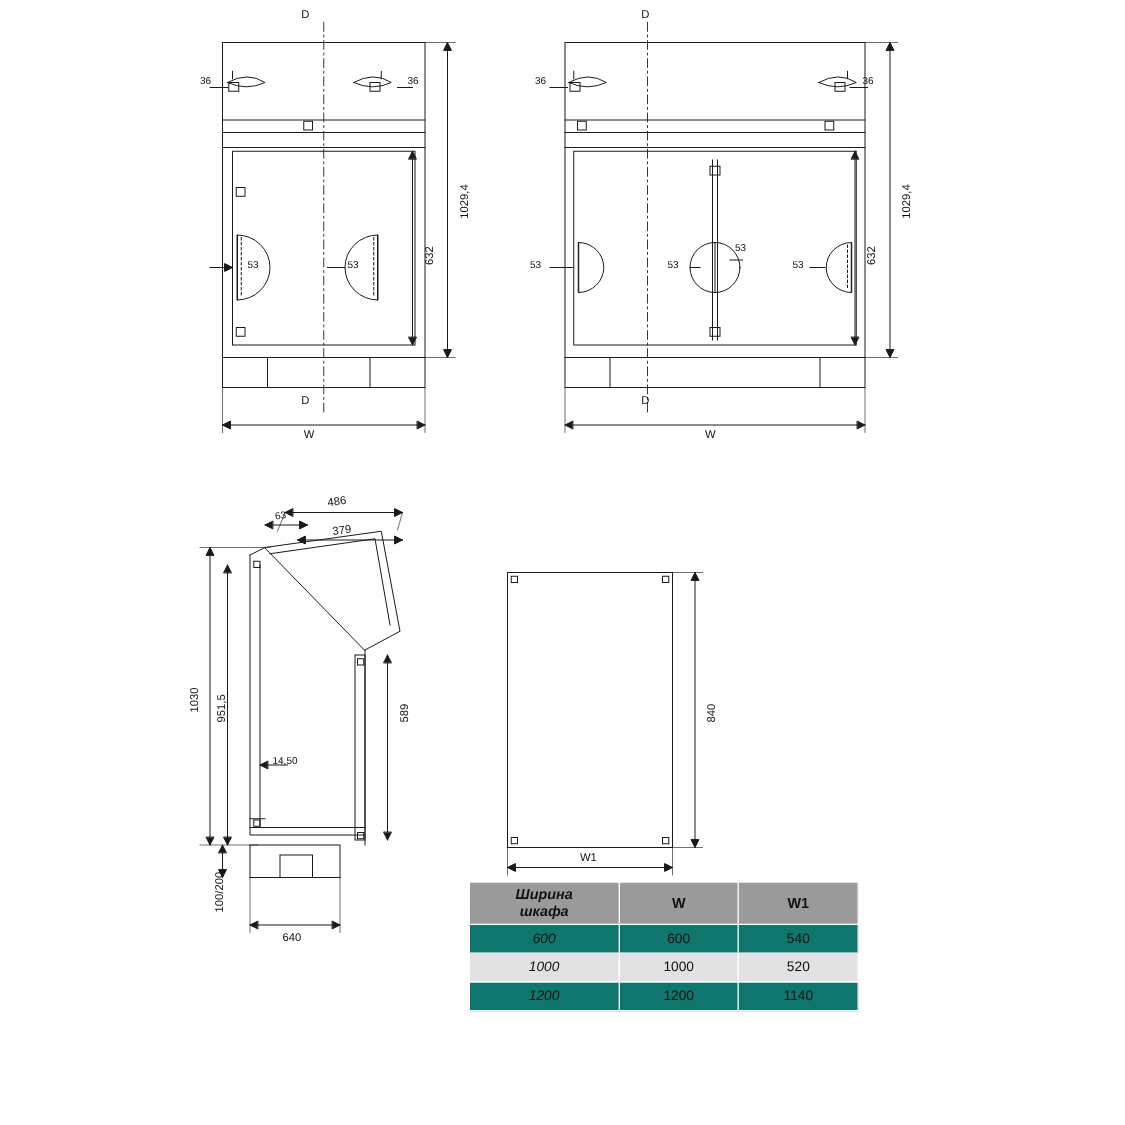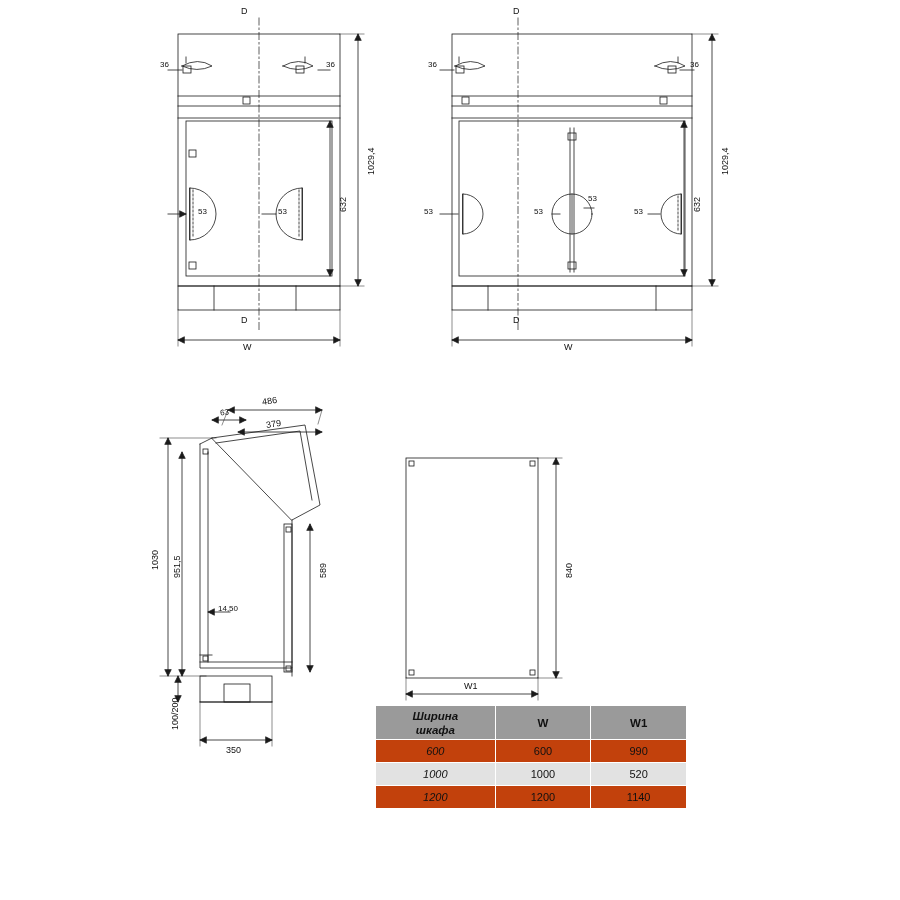--- a/index.html
+++ b/index.html
@@ -6,21 +6,21 @@
   body{width:900px;height:900px;font-family:"Liberation Sans",sans-serif;color:#1a1a1a;}
   #stage{position:relative;width:900px;height:900px;overflow:hidden;}
   svg.draw{position:absolute;left:0;top:0;width:900px;height:900px;}
   .lbl{position:absolute;font-size:9px;color:#111;white-space:nowrap;}
   .lbl.sm{font-size:8px;}
   .rot90{transform:rotate(-90deg);transform-origin:left top;}
   
   #spec-table{position:absolute;left:375px;top:705px;width:312px;border-collapse:collapse;}
   #spec-table th,#spec-table td{border:1px solid #ffffff;text-align:center;font-size:11px;height:22px;padding:0;}
   #spec-table thead th{background:#9a9a9a;color:#111;font-weight:bold;height:33px;line-height:14px;font-size:11.5px;}
-  #spec-table tbody td{background:#c2410c;color:#111;}
+  #spec-table tbody td{background:#0f766e;color:#111;}
   #spec-table tbody tr:nth-child(even) td{background:#e2e2e2;}
   #spec-table th.wcol,#spec-table td.wcol{width:96px;}
   #spec-table th.w1col,#spec-table td.w1col{width:96px;}
   #spec-table th.namecol,#spec-table td.namecol{width:120px;font-style:italic;}
 </style>
 </head>
 <body>
 
 <div id="stage">
 
@@ -252,41 +252,41 @@
   <div class="lbl" style="left:564px;top:342px;">W</div>
 
   <div class="lbl" style="left:262px;top:396px;transform:rotate(-8deg);">486</div>
   <div class="lbl" style="left:266px;top:419px;transform:rotate(-8deg);">379</div>
   <div class="lbl sm" style="left:220px;top:408px;transform:rotate(-8deg);">63</div>
   <div class="lbl rot90" style="left:150px;top:570px;">1030</div>
   <div class="lbl rot90" style="left:172px;top:578px;">951,5</div>
   <div class="lbl rot90" style="left:318px;top:578px;">589</div>
   <div class="lbl sm" style="left:218px;top:604px;text-align:center;">14,50</div>
   <div class="lbl rot90" style="left:170px;top:730px;">100/200</div>
-  <div class="lbl" style="left:226px;top:745px;">350</div>
+  <div class="lbl" style="left:226px;top:745px;">640</div>
 
   <div class="lbl rot90" style="left:564px;top:578px;">840</div>
   <div class="lbl" style="left:464px;top:681px;">W1</div>
 
   <table id="spec-table">
     <thead>
       <tr>
         <th class="namecol">
           <div>Ширина</div>
           <div>шкафа</div>
         </th>
         <th class="wcol">W</th>
         <th class="w1col">W1</th>
       </tr>
     </thead>
     <tbody>
       <tr>
         <td class="namecol">600</td>
         <td class="wcol">600</td>
-        <td class="w1col">990</td>
+        <td class="w1col">540</td>
       </tr>
       <tr>
         <td class="namecol">1000</td>
         <td class="wcol">1000</td>
         <td class="w1col">520</td>
       </tr>
       <tr>
         <td class="namecol">1200</td>
         <td class="wcol">1200</td>
         <td class="w1col">1140</td>

